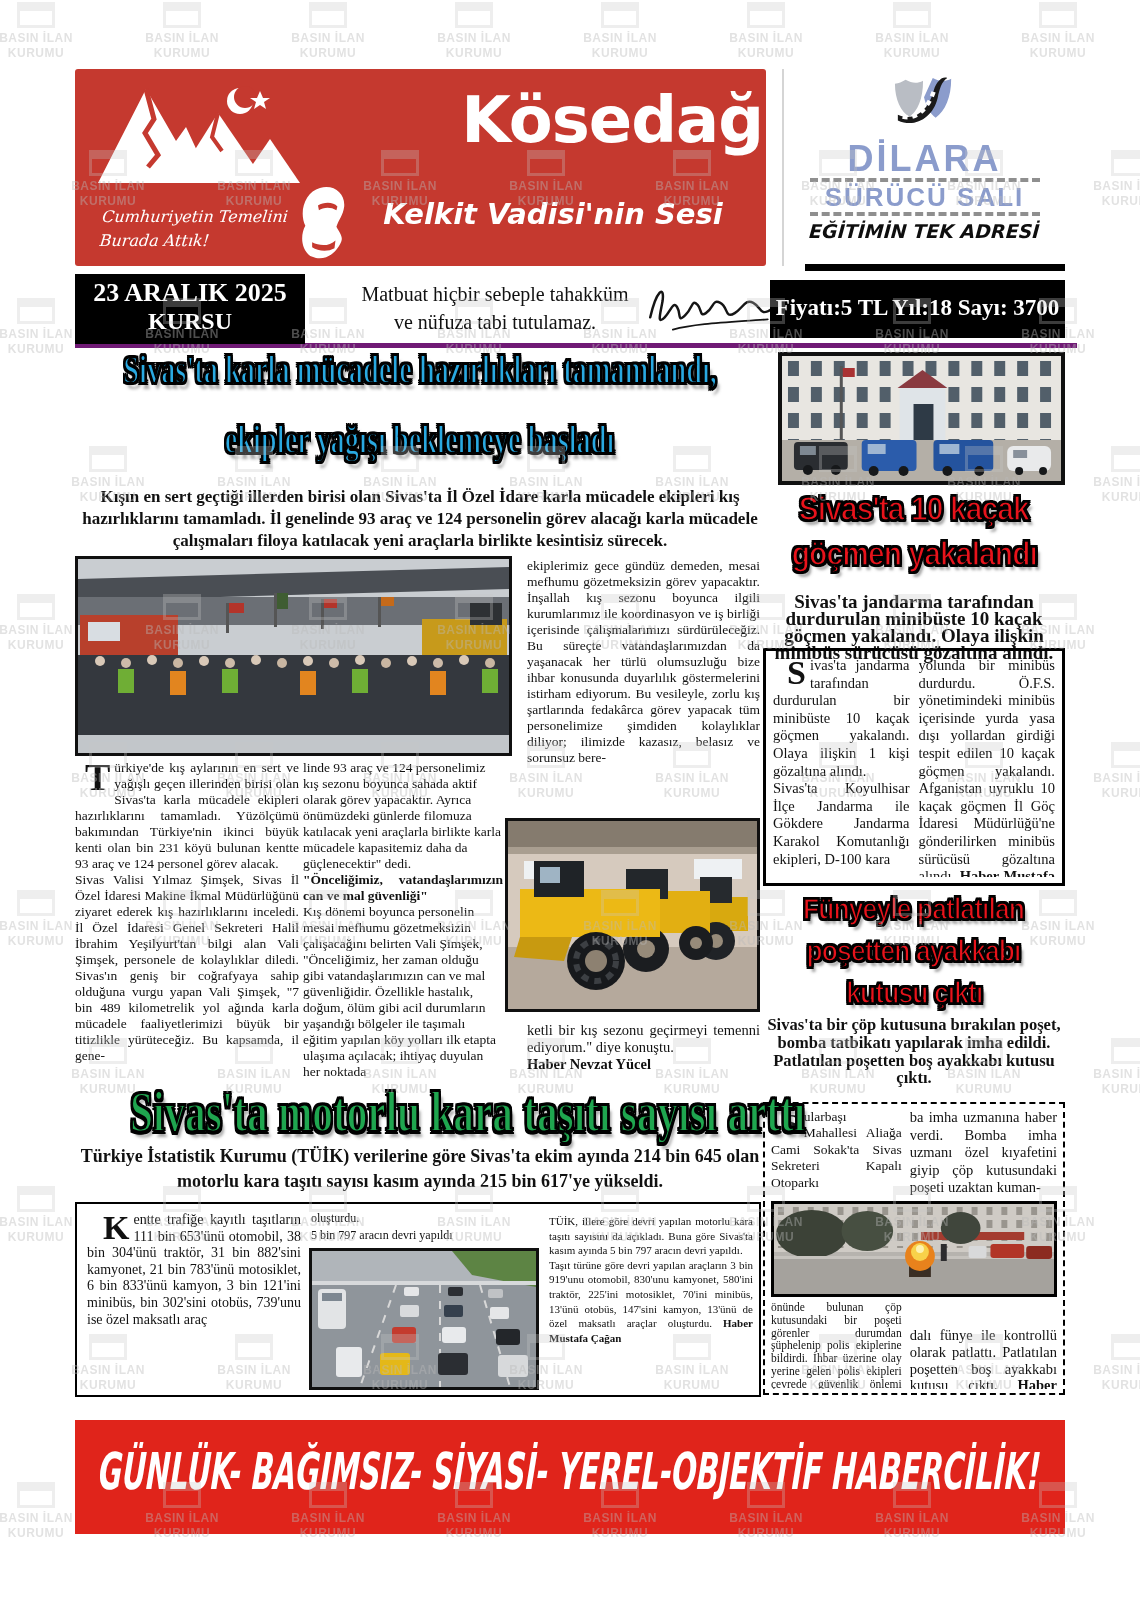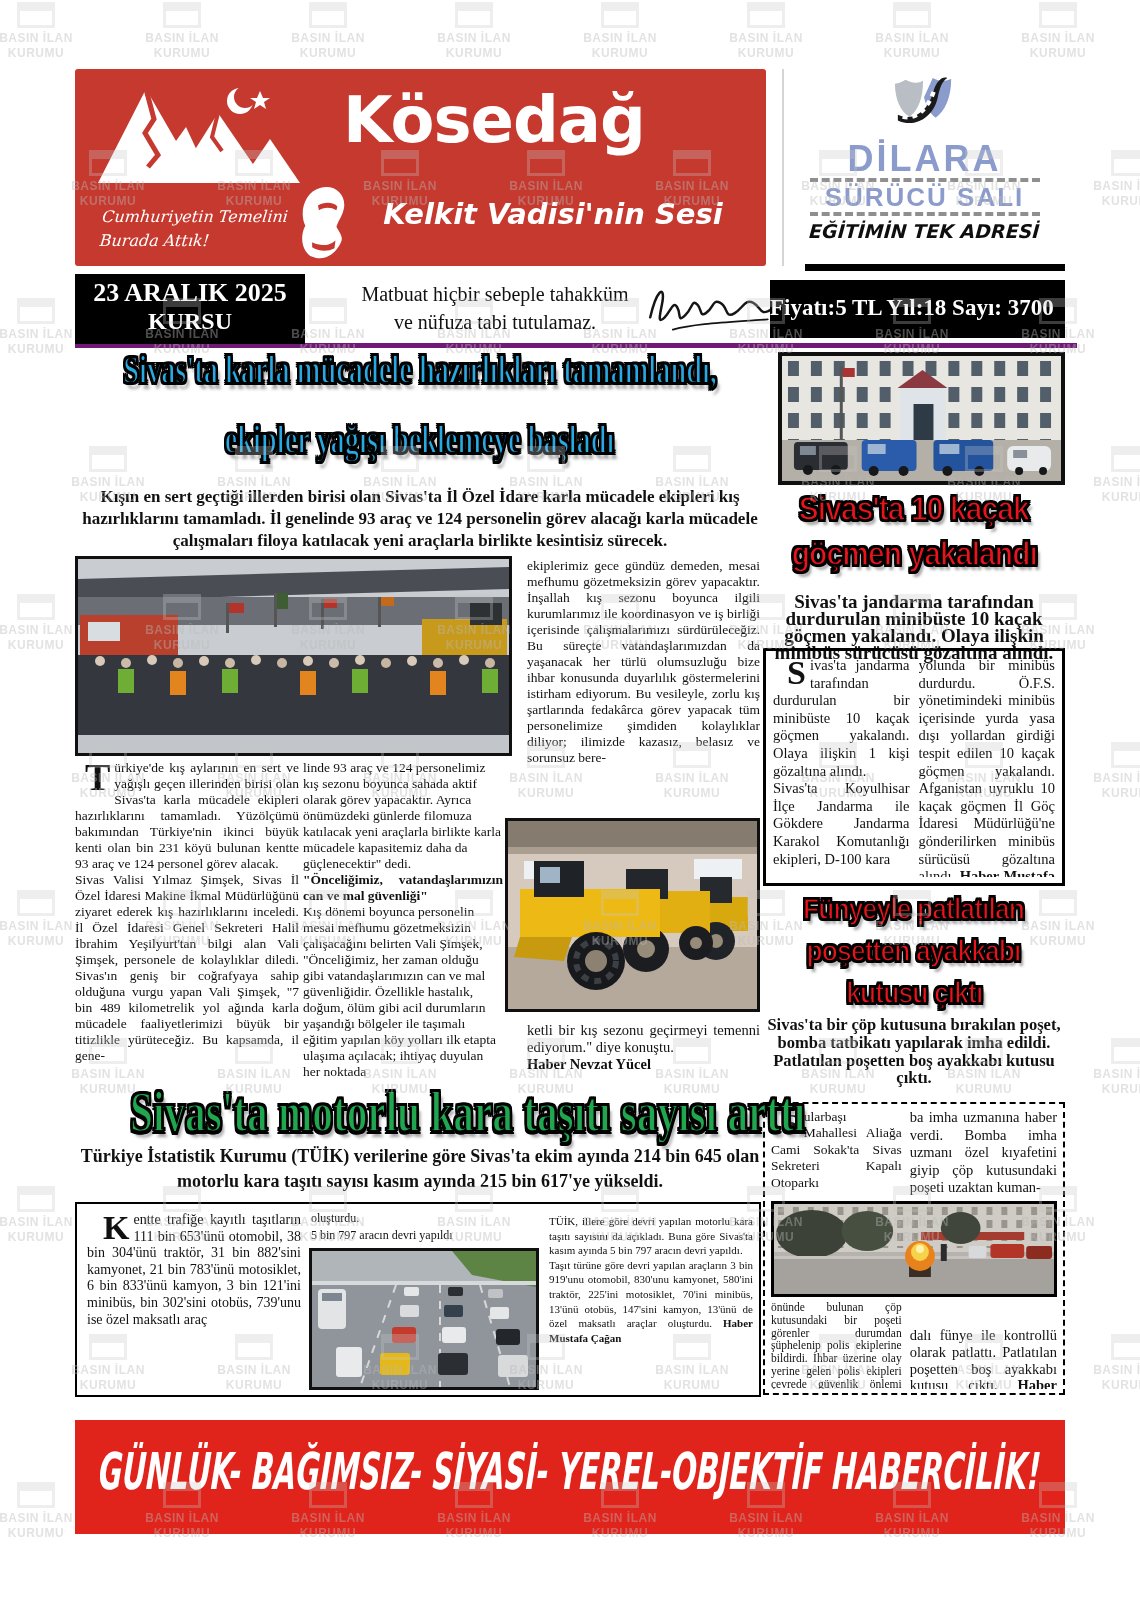--- a/index.html
+++ b/index.html
@@ -9,40 +9,40 @@
   .abs { position:absolute; }
 
   
   #watermark-layer { position:absolute; left:0; top:0; width:1140px; height:1613px; z-index:40; pointer-events:none; overflow:hidden; }
   .wm-tile { position:absolute; width:132px; text-align:center; font:bold 12px "Liberation Sans",sans-serif;
              color:rgba(186,186,186,.42); letter-spacing:.5px; line-height:15px; }
   .wm-cube { width:38px; height:26px; margin:0 auto 3px; border:3px solid rgba(198,198,198,.30); border-top-width:9px; }
 
   
   #masthead-red { left:75px; top:69px; width:691px; height:197px; background:#c5392f; border-radius:3px; }
-  #mast-title { left:268px; top:14px; width:420px; text-align:left; color:#fff;
+  #mast-title { left:268px; top:14px; width:420px; text-align:right; color:#fff;
                 font:bold 64px "DejaVu Sans",sans-serif; letter-spacing:-1px; }
   #mast-sub   { left:268px; top:128px; width:420px; text-align:center; color:#fff;
                 font:bold italic 29px "DejaVu Sans",sans-serif; }
   #mast-slogan { left:26px; top:136px; color:#fff; font:italic 16px "DejaVu Serif",serif; line-height:24px; transform:skewX(-6deg); }
   #masthead-ad { left:782px; top:69px; width:283px; height:197px; background:#fff; text-align:center; border-left:2px solid #d5d5d5; }
   #ad-name { font:bold 36px "Liberation Sans",sans-serif; color:#8b9ccc; letter-spacing:3px; line-height:34px; }
   #ad-line2 { font:bold 26px "Liberation Sans",sans-serif; color:#8b9ccc; letter-spacing:2px; line-height:26px; }
   .ad-dash { width:230px; margin:2px auto; border-top:4px dashed #8f8f8f; height:0; }
   #ad-tagline { font:bold italic 19px "DejaVu Sans",sans-serif; color:#0e0e0e; margin-top:4px; transform:skewX(-4deg); }
 
   
   #dateline { left:75px; top:272px; width:1002px; height:76px; border-bottom:5px solid #701a75; background:#fff; }
   #top-black-bar { left:805px; top:264px; width:260px; height:7px; background:#000; }
   #date-box { left:0; top:2px; width:230px; height:70px; background:#000; color:#fff; text-align:center; padding-top:4px; }
   #date-line1 { font:bold 26px "Liberation Serif",serif; }
   #date-line2 { font:bold 24px "Liberation Serif",serif; }
   #motto { left:250px; top:8px; width:340px; text-align:center; font:20px "Liberation Serif",serif; line-height:28px; }
   #signature { left:560px; top:2px; width:150px; height:68px; }
-  #price-box { left:695px; top:8px; width:295px; height:58px; background:#000; color:#fff; text-align:left;
+  #price-box { left:695px; top:8px; width:295px; height:58px; background:#000; color:#fff; text-align:center;
                font:bold 23px "Liberation Serif",serif; line-height:56px; }
 
   
   .outline-blue, .outline-red, .outline-green { font-weight:bold; text-align:center; white-space:nowrap; }
   .outline-blue  { color:#29a9e1; }
   .outline-green { color:#1fa64f; }
   .outline-red   { color:#e8131b; }
   .stroke { -webkit-text-stroke:1.6px #000;
             text-shadow:2px 0 0 #000,-2px 0 0 #000,0 2px 0 #000,0 -2px 0 #000,
                         2px 2px 0 #000,-2px 2px 0 #000,2px -2px 0 #000,-2px -2px 0 #000,

